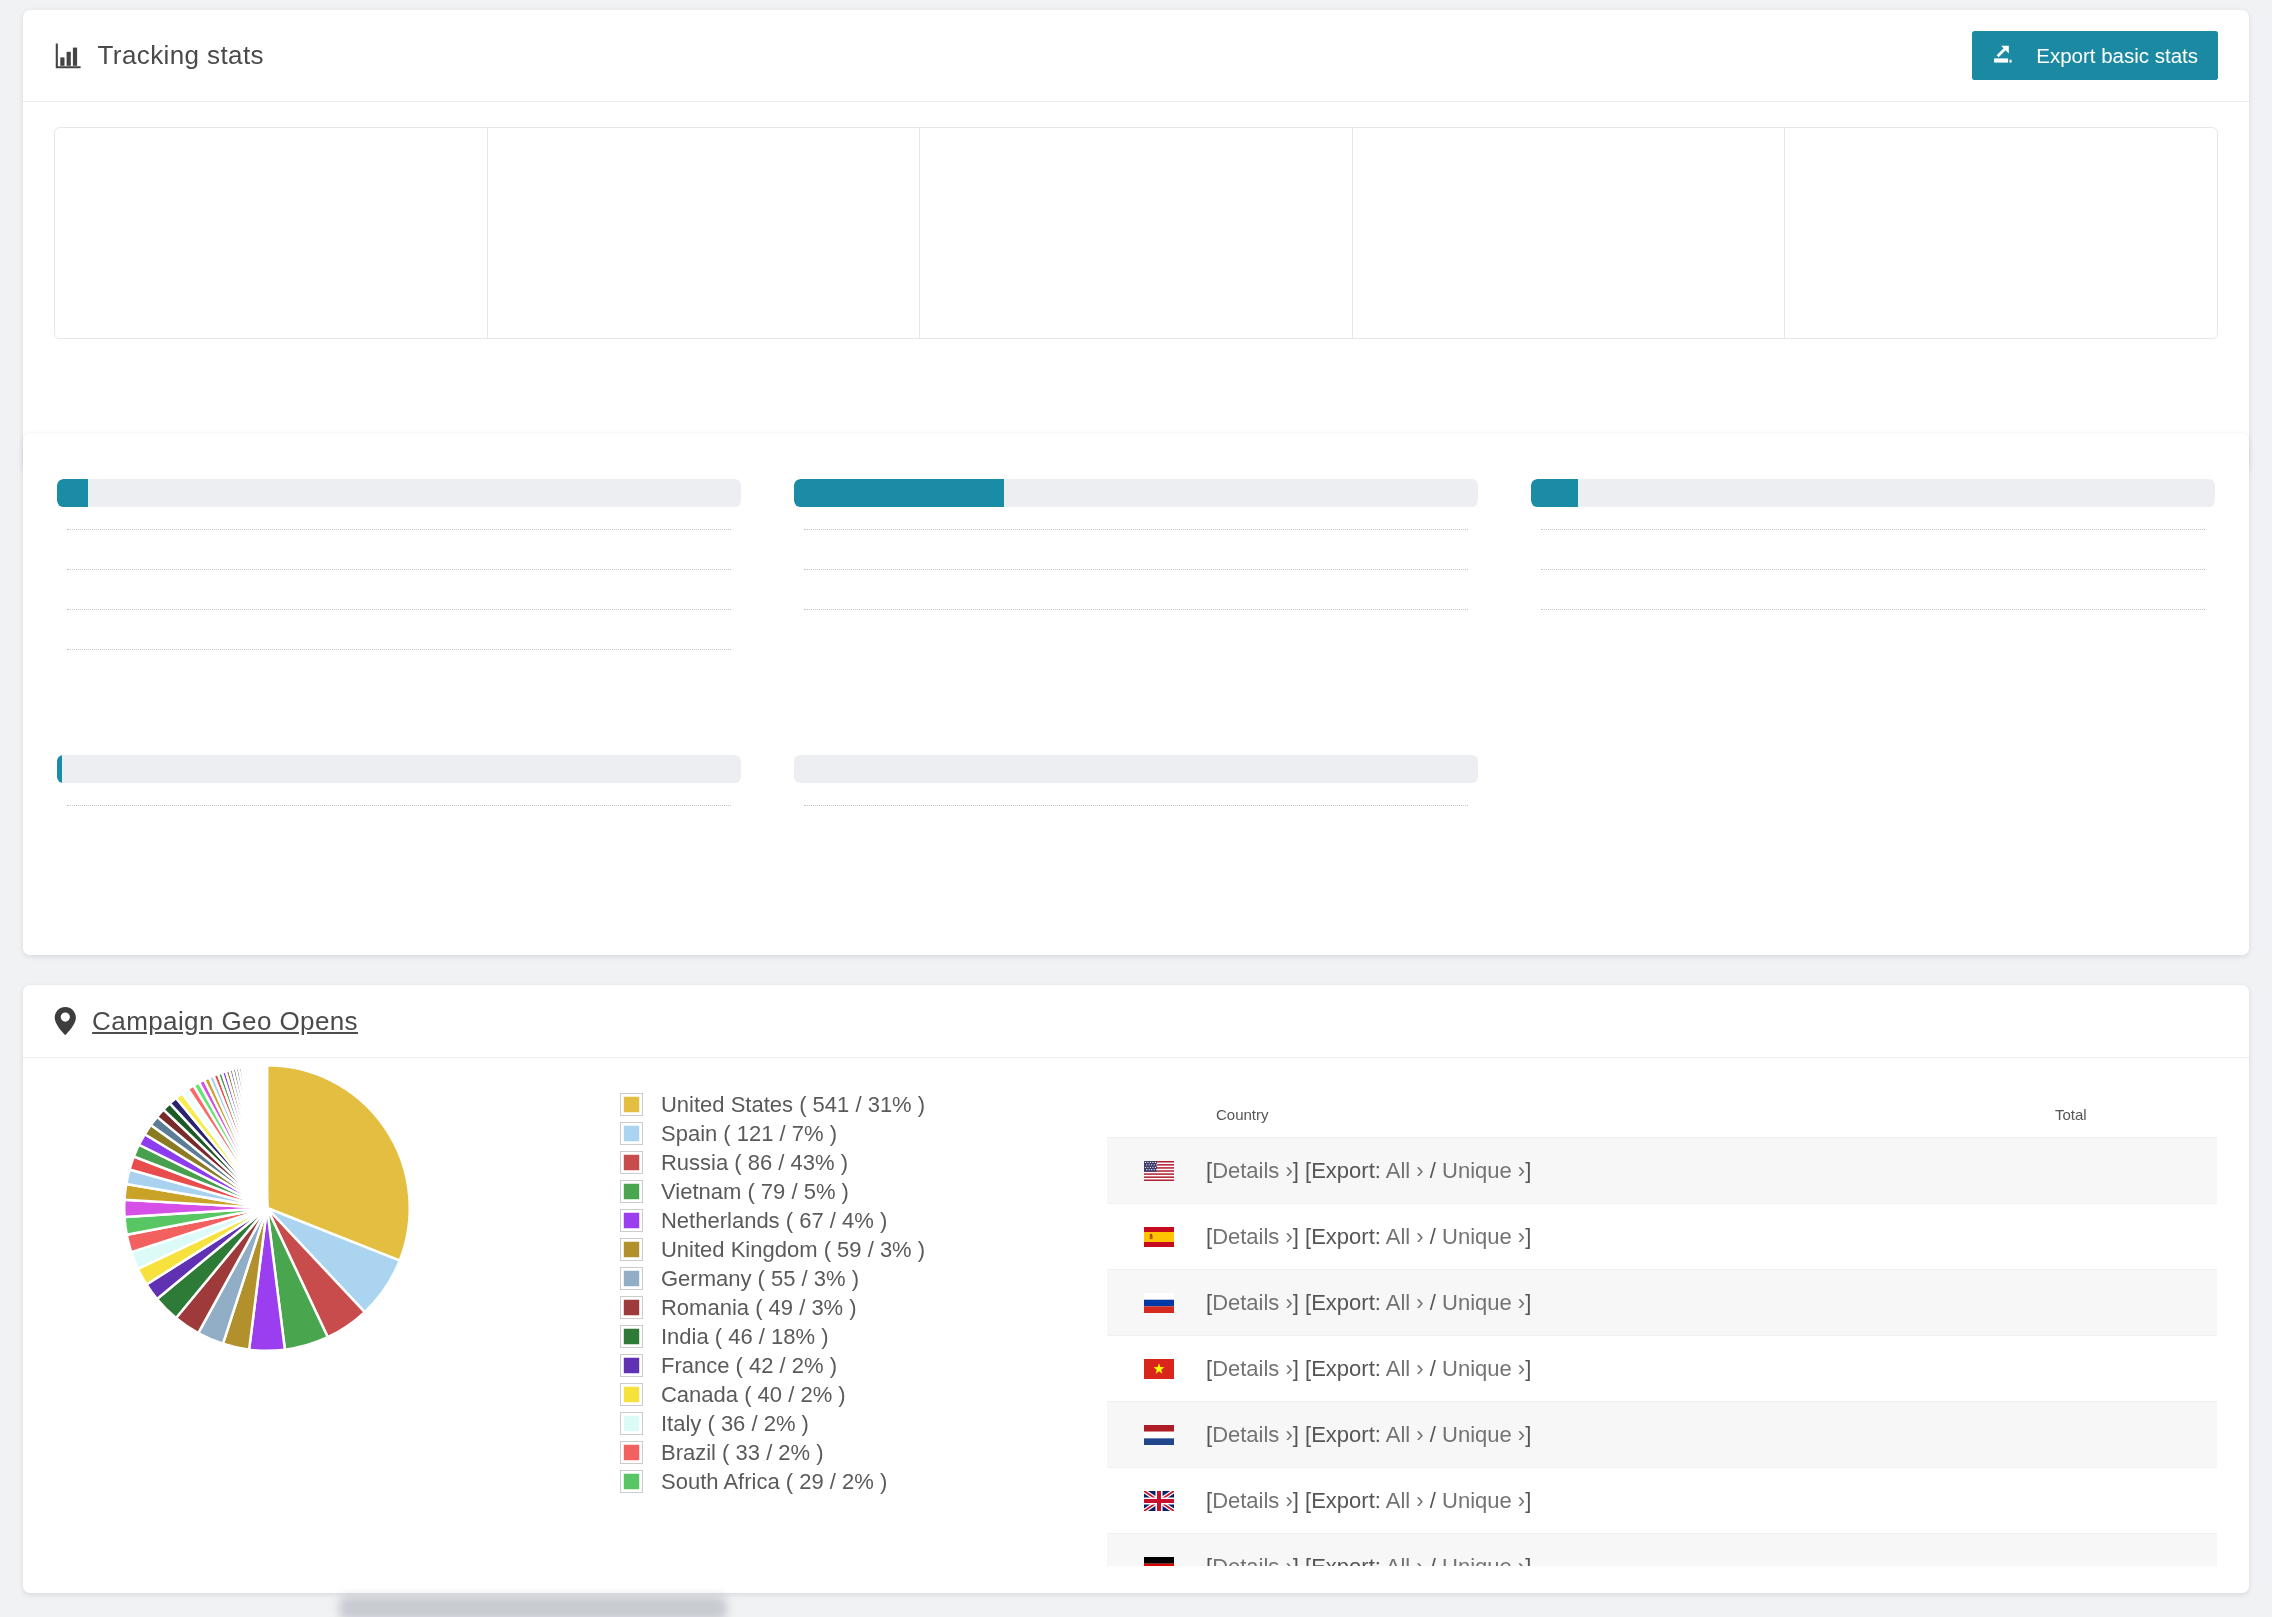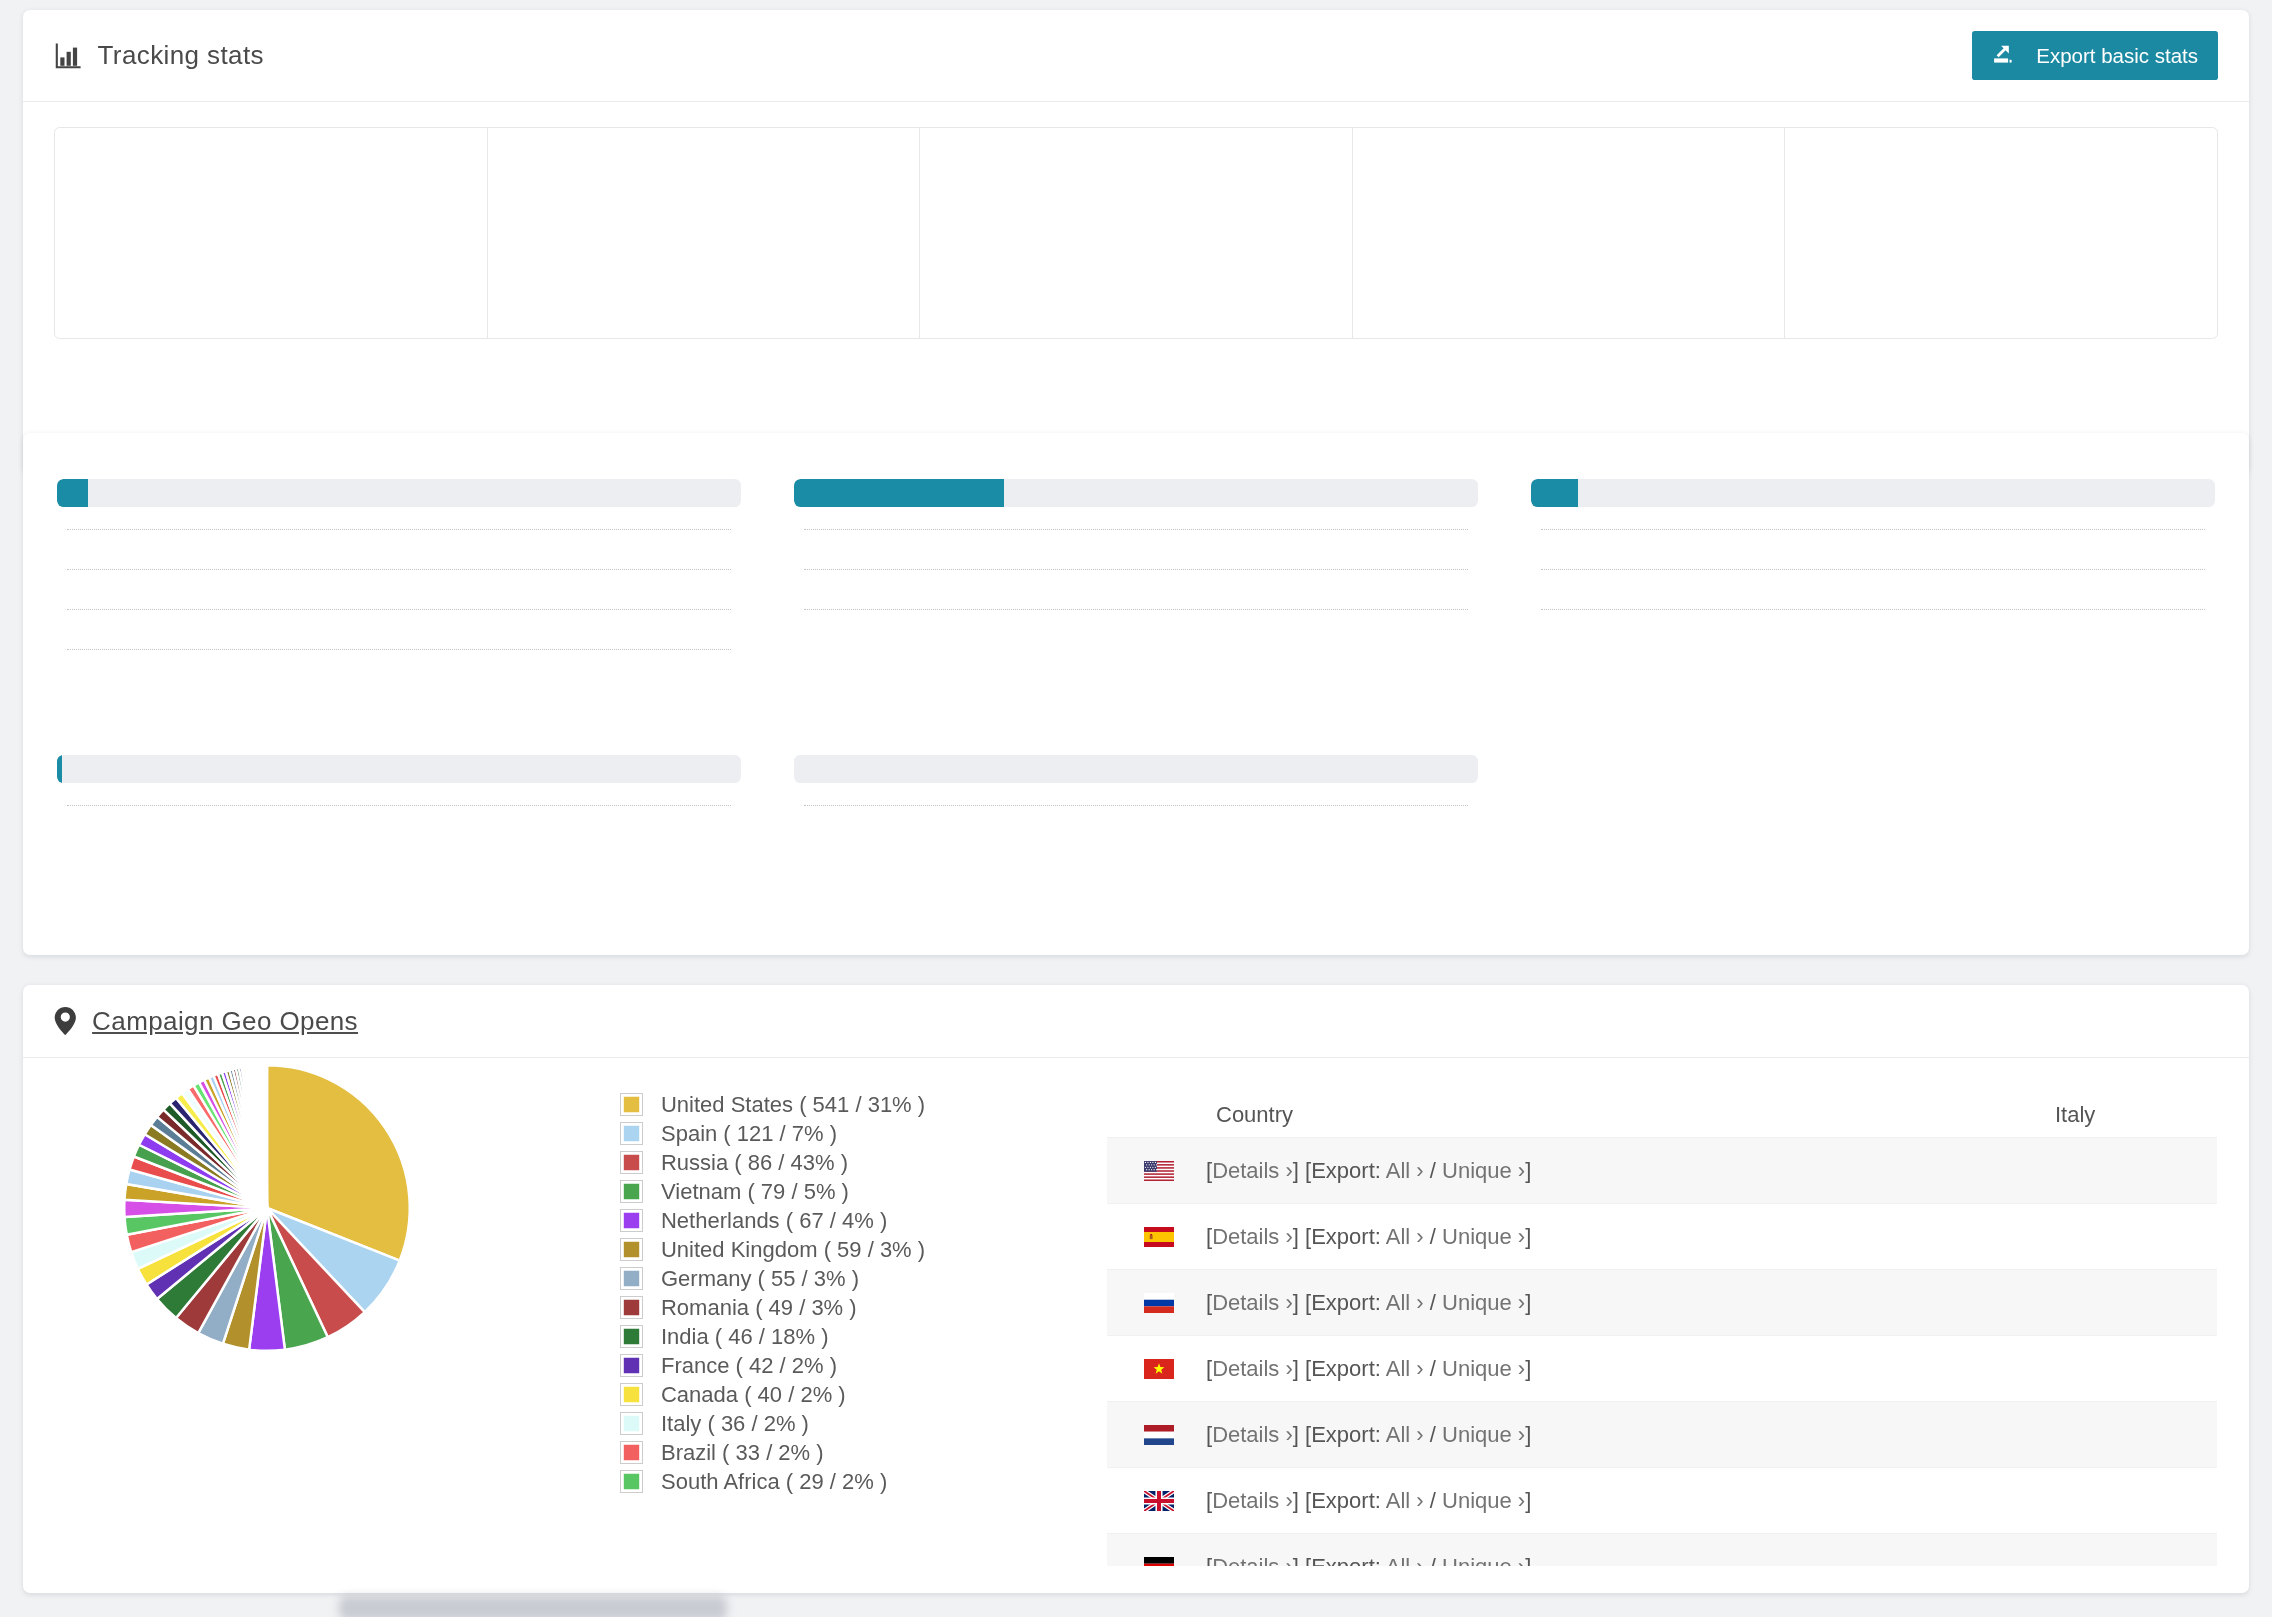--- a/index.html
+++ b/index.html
@@ -67,21 +67,21 @@
   .geo-body { display:flex; padding:0 32px; height:535px; overflow:hidden; }
   .pie-wrap { width:565px; flex:none; }
   .pie-wrap svg { margin:2.8px 0 0 65px; display:block; }
   .legend { width:487px; flex:none; padding-top:32px; }
   .legend-item { display:flex; align-items:center; height:29px; font-size:22px; color:#5a5a5a; }
   .legend-swatch {
     width:22.6px; height:22.6px; flex:none; margin-right:18.4px;
     border:0.7px solid #ccc; box-shadow:inset 0 0 0 2.8px #fff;
   }
   .geo-table { flex:1; margin-top:34px; height:474px; overflow:hidden; }
-  .gt-header { display:flex; align-items:center; height:45px; font-size:22px; color:#555; }
+  .gt-header { display:flex; align-items:center; height:45px; font-size:15px; color:#555; }
   .gt-header .gt-country-h { padding-left:109px; }
   .gt-total-col { width:162px; flex:none; margin-left:auto; }
   .gt-row {
     display:flex; align-items:center; height:66px;
     font-size:22px; color:#555; border-top:0.7px solid #f0f0f0;
     padding-left:37px;
   }
   .gt-row.alt { background:#f7f7f8; }
   .flag { width:30px; height:20px; flex:none; margin-right:32px; display:block; }
   .gt-links { white-space:nowrap; }
@@ -387,21 +387,21 @@
           <span>Brazil ( 33 / 2% )</span>
         </div>
         <div class="legend-item">
           <span class="legend-swatch" style="background:#58c763"></span>
           <span>South Africa ( 29 / 2% )</span>
         </div>
       </div>
     <div class="geo-table">
       <div class="gt-header">
         <span class="gt-country-h">Country</span>
-        <span class="gt-total-col">Italy</span>
+        <span class="gt-total-col">Total</span>
       </div>
       <div id="gt-rows">
           <div class="gt-row alt">
             <span>
               <svg class="flag" viewBox="0 0 42 28" xmlns="http://www.w3.org/2000/svg">
                 <rect width="42" height="28" fill="#fff"></rect>
                 <rect y="0" width="42" height="2.15" fill="#B22234"></rect>
                 <rect y="4.31" width="42" height="2.15" fill="#B22234"></rect>
                 <rect y="8.62" width="42" height="2.15" fill="#B22234"></rect>
                 <rect y="12.93" width="42" height="2.15" fill="#B22234"></rect>

